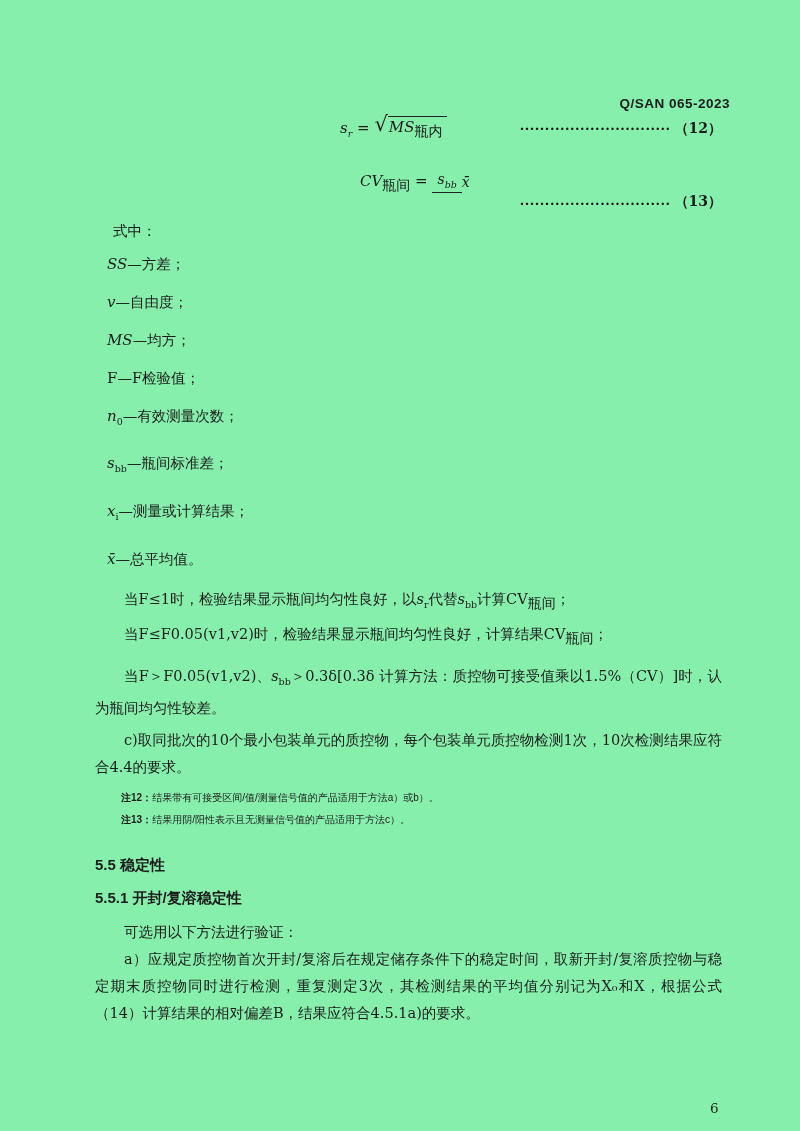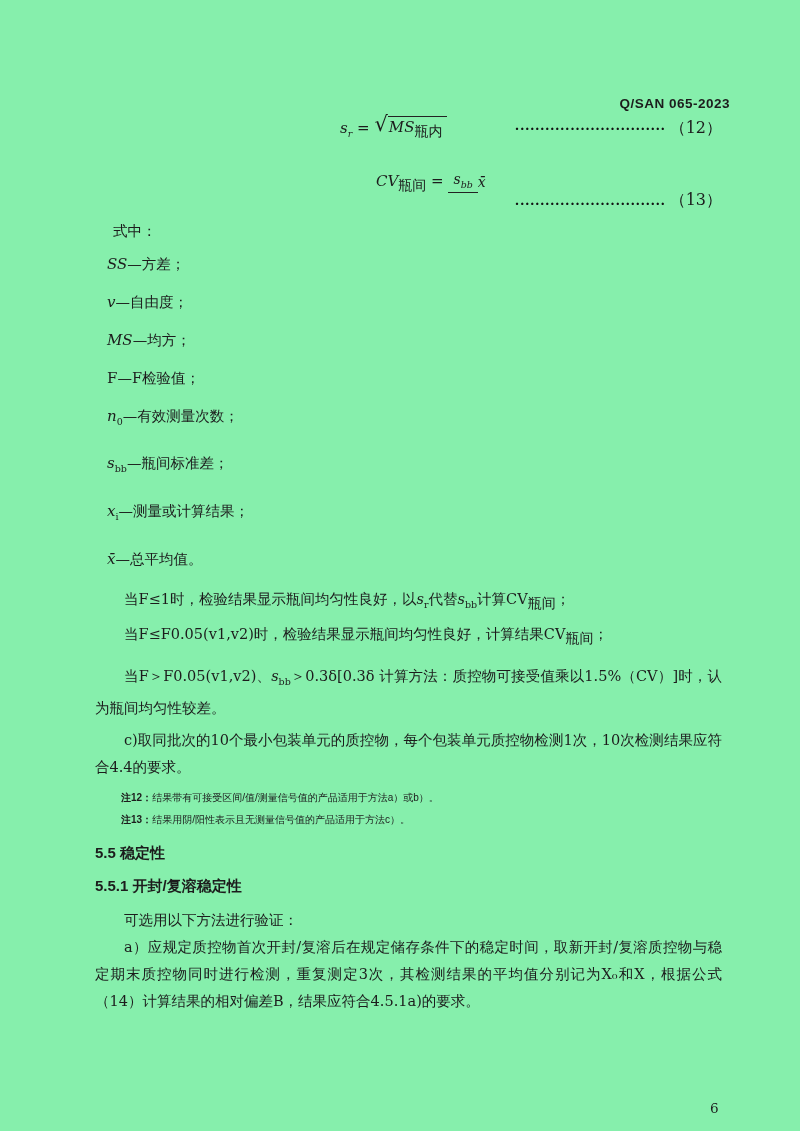--- a/index.html
+++ b/index.html
@@ -12,21 +12,21 @@
   }
   .doc-header {
     position:absolute; top:96px; right:70px;
     font-family:"Liberation Sans",sans-serif; font-weight:bold;
     font-size:13.5px; letter-spacing:0.5px;
   }
   .content { padding:116px 78px 0 95px; }
   .formula-row { display:flex; align-items:center; }
   .formula-row .math { font-style:italic; font-size:15px; white-space:nowrap; }
   .dots { margin-left:auto; font-weight:bold; letter-spacing:0.5px; font-size:13px; color:#111; white-space:nowrap; }
-  .fnum { font-size:16px; margin-left:4px; white-space:nowrap; }
+  .fnum { font-size:14px; margin-left:4px; white-space:nowrap;font-weight:bold; }
   sub { font-size:9.5px; }
   sub.cjk { font-size:14px; font-style:normal; }
   .mi { font-style:italic; font-family:"DejaVu Serif",serif; }
   .sqrt { display:inline-flex; align-items:flex-start; }
   .sqrt-sym { font-style:normal; font-size:21px; line-height:1; transform:translateY(-2px); }
   .radicand { border-top:1.2px solid #222; padding:1px 5px 0 1px; }
   .frac { display:inline-flex; align-items:center; vertical-align:middle; line-height:1.15; font-size:14px; }
   .frac-top { border-bottom:1.2px solid #222; padding:0 5px 1px; }
   .frac-bot { padding-top:1px; font-style:italic; }
   .where { line-height:20px; margin-top:10px; }
@@ -58,21 +58,21 @@
     <div class="formula-row" style="margin-left:245px;text-align:right;">
       <span class="math"><span class="mi">s</span><sub>r</sub>&nbsp;<span style="font-style:normal">=</span>&nbsp;<span class="sqrt">
             <span class="sqrt-sym">√</span>
             <span class="radicand"><span class="mi">MS</span><sub class="cjk">瓶内</sub></span>
           </span></span>
       <span class="dots">······························</span>
       <span class="fnum">（12）</span>
     </div>
 
     <div class="formula-row" style="margin-left:245px; margin-top:14px; height:56px;">
-      <span class="math"><span class="mi" style="margin-left:36px">CV</span><sub class="cjk">瓶间</sub>&nbsp;<span style="font-style:normal">=</span>&nbsp;<span class="frac">
+      <span class="math"><span class="mi" style="margin-left:20px">CV</span><sub class="cjk">瓶间</sub>&nbsp;<span style="font-style:normal">=</span>&nbsp;<span class="frac">
             <span class="frac-top"><span class="mi">s</span><sub>bb</sub></span>
             <span class="frac-bot">x̄</span>
           </span></span>
       <span class="dots" style="align-self:flex-end">······························</span>
       <span class="fnum" style="align-self:flex-end">（13）</span>
     </div>
 
     <p class="where ind">式中：</p>
 
     <div class="def-row" style="margin-top:12px"><span class="def-term mi">SS</span><sub></sub><span>—方差；</span></div>
@@ -89,21 +89,21 @@
     <p class="body-p" style="margin-top:3px"><span>当F≤F0.05(v1,v2)时，检验结果显示瓶间均匀性良好，计算结果CV</span><sub class="cjk">瓶间</sub><span>；</span></p>
 
 
     <p class="body-p" style="margin-top:11px"><span>当F＞F0.05(v1,v2)、</span><span class="mi">s</span><sub>bb</sub><span>＞0.3δ[0.3δ 计算方法：质控物可接受值乘以1.5%（CV）]时，认为瓶间均匀性较差。</span></p>
 
     <p class="body-p" style="margin-top:5px">c)取同批次的10个最小包装单元的质控物，每个包装单元质控物检测1次，10次检测结果应符合4.4的要求。</p>
 
     <p class="note-p" style="margin-top:6px"><span class="note-label">注12：</span><span>结果带有可接受区间/值/测量信号值的产品适用于方法a）或b）。</span></p>
     <p class="note-p"><span class="note-label">注13：</span><span>结果用阴/阳性表示且无测量信号值的产品适用于方法c）。</span></p>
 
-    <h2 class="heading" style="margin-top:12px">5.5 稳定性</h2>
+    <h2 class="heading" style="margin-top:24px">5.5 稳定性</h2>
     <h3 class="heading" style="margin-top:13px">5.5.1 开封/复溶稳定性</h3>
 
     <p class="body-p" style="margin-top:11px">可选用以下方法进行验证：</p>
     <p class="body-p">a）应规定质控物首次开封/复溶后在规定储存条件下的稳定时间，取新开封/复溶质控物与稳定期末质控物同时进行检测，重复测定3次，其检测结果的平均值分别记为X₀和X，根据公式（14）计算结果的相对偏差B，结果应符合4.5.1a)的要求。</p>
 
   </div>
 
   <div class="page-number">6</div>
 
 </div>

